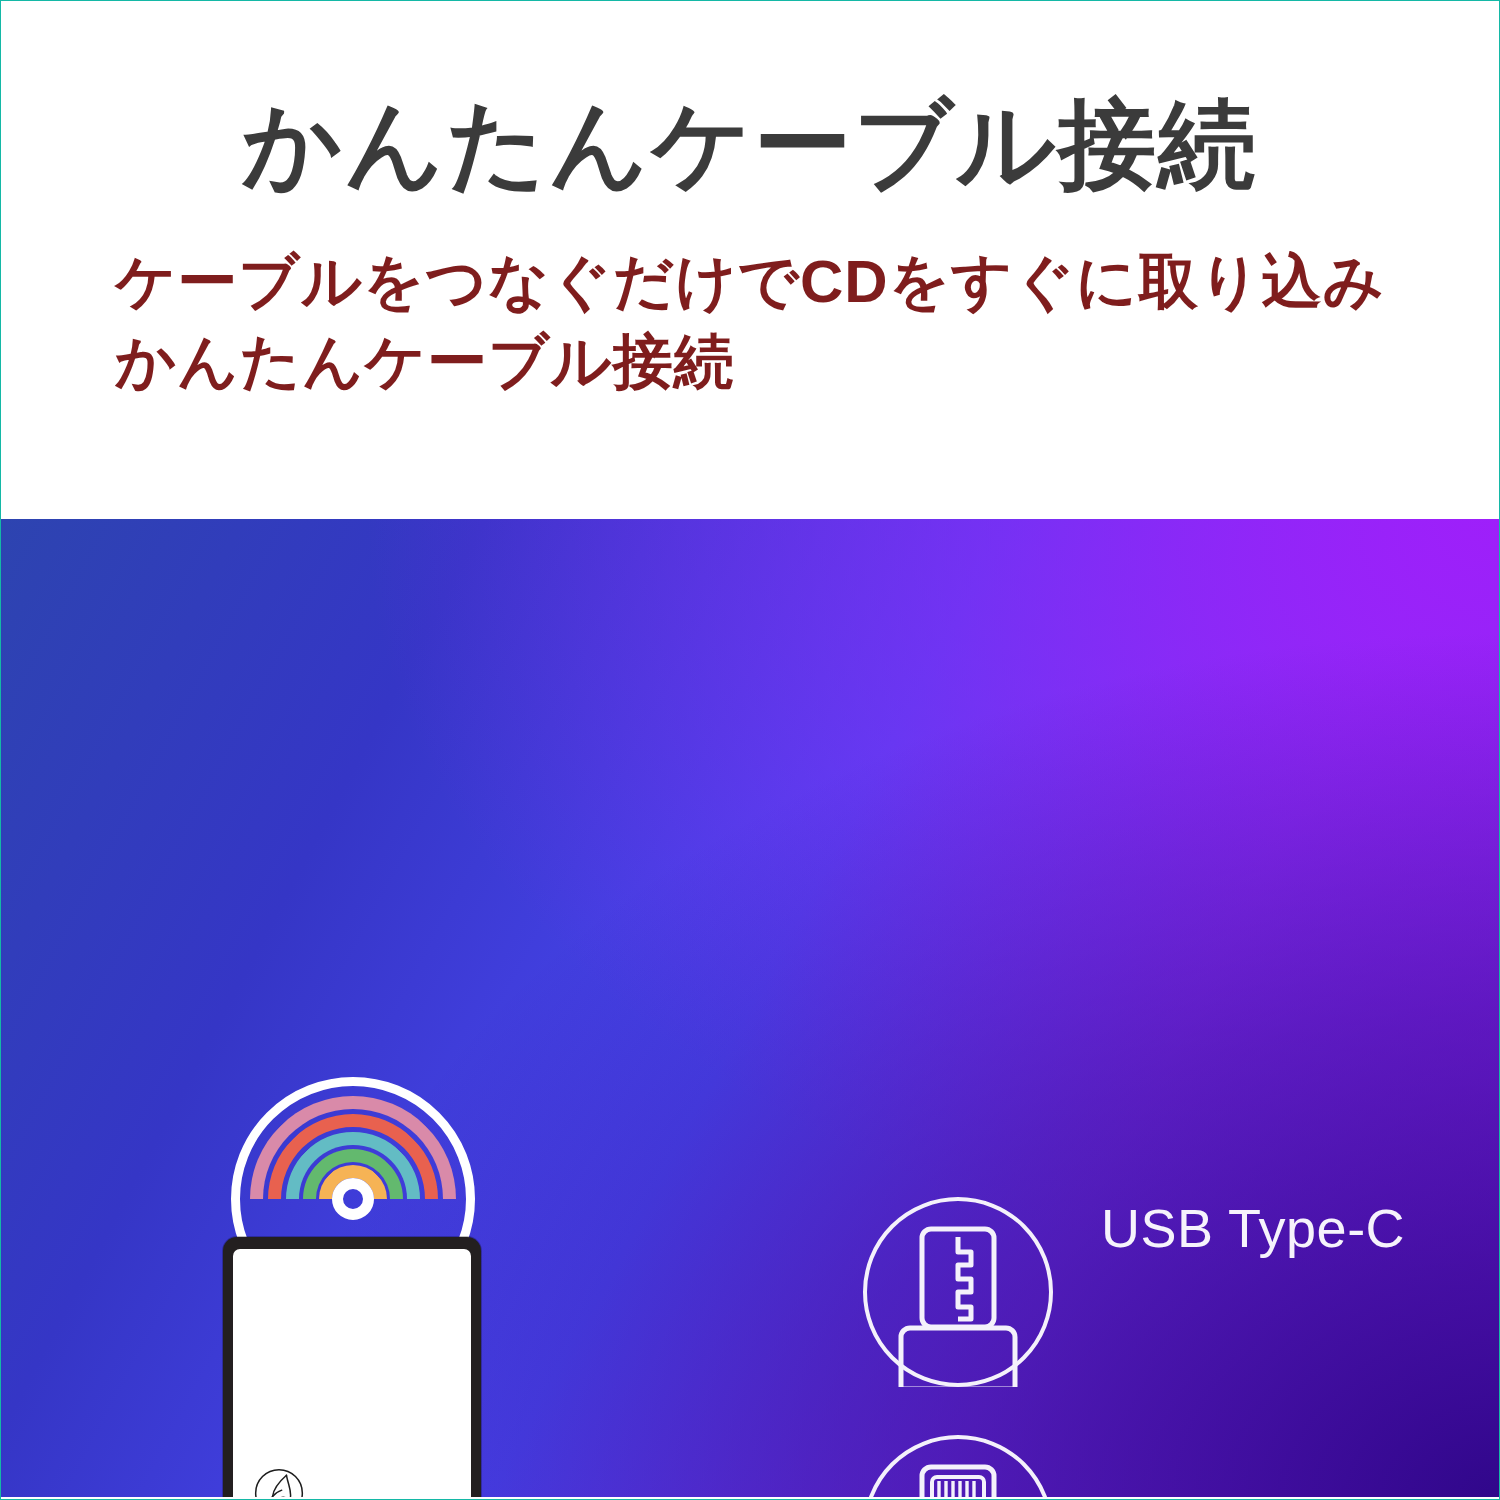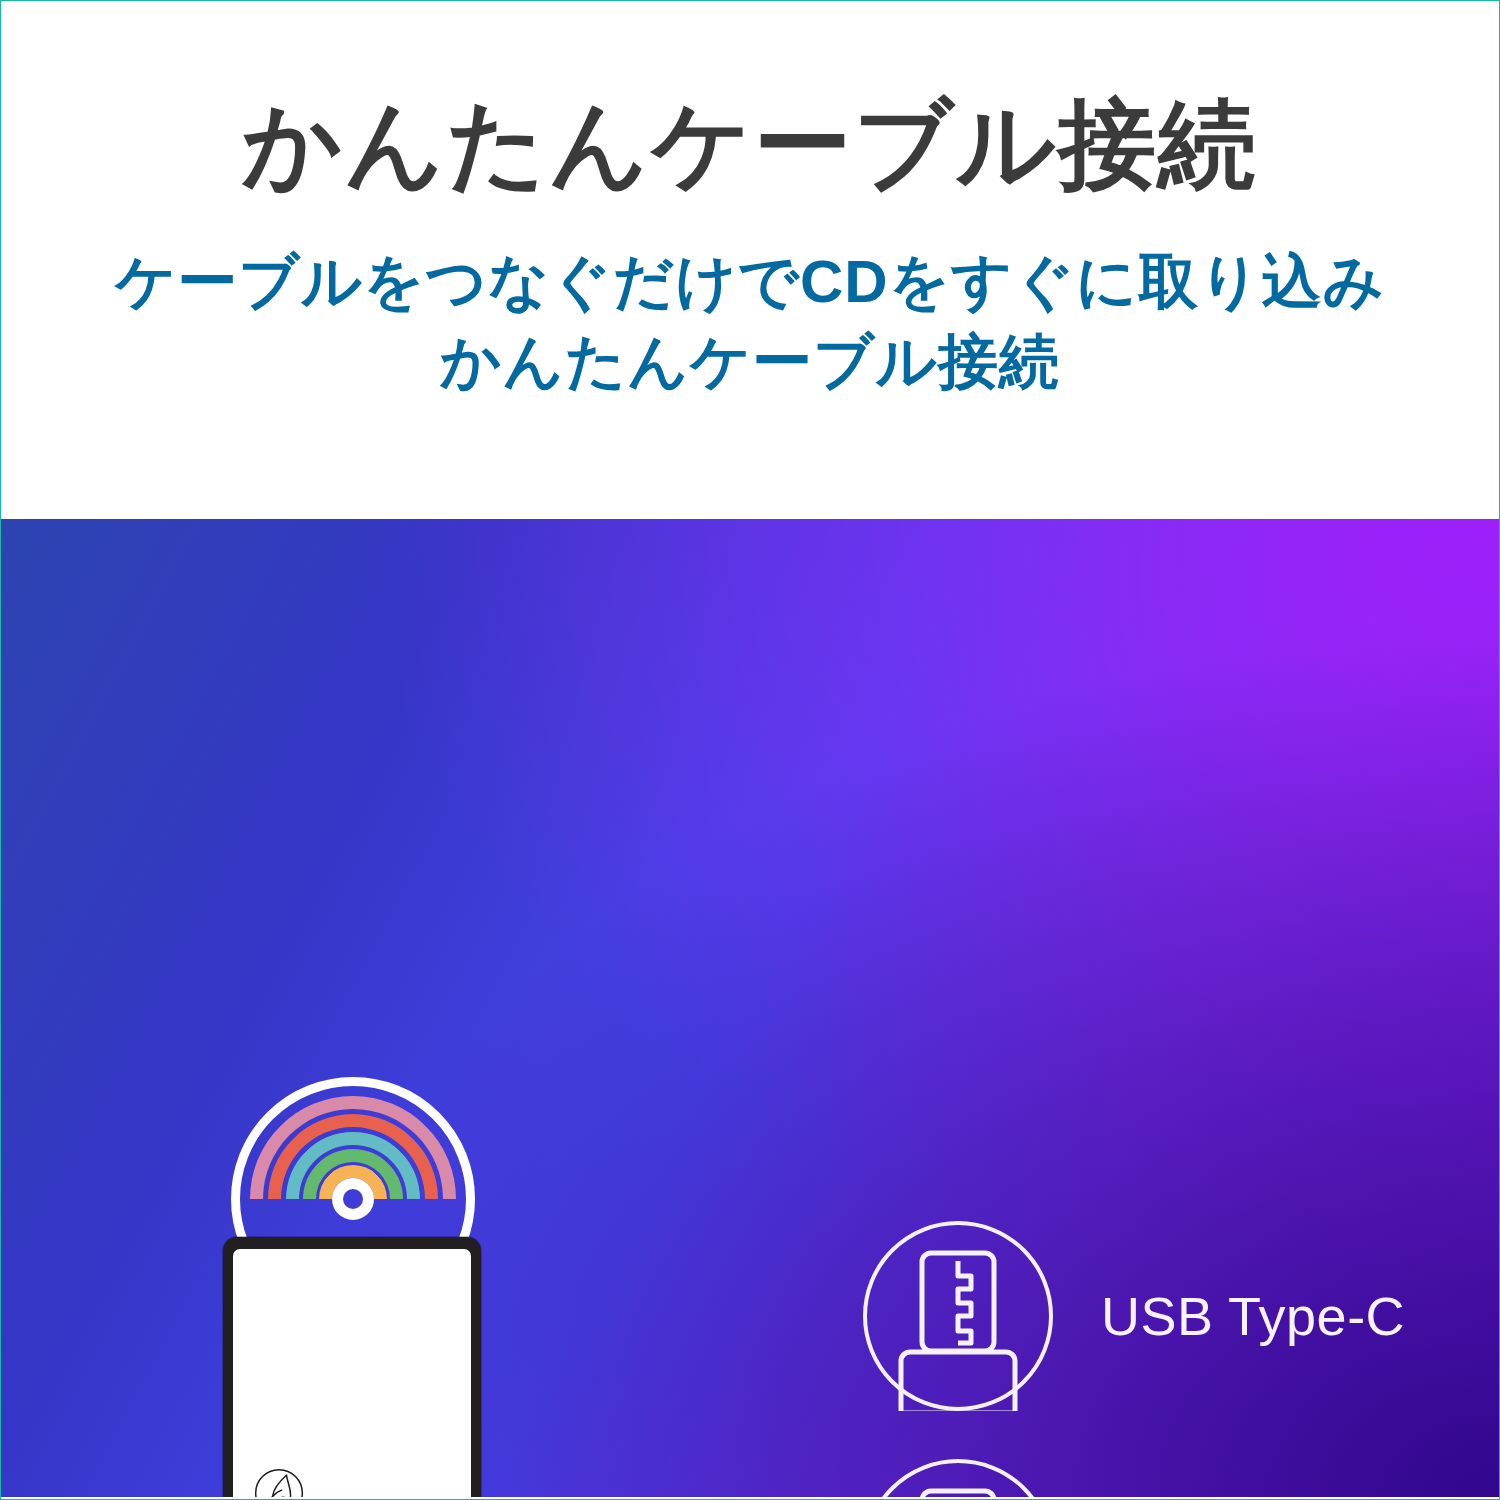--- a/index.html
+++ b/index.html
@@ -27,22 +27,21 @@
     font-weight:700;
     color:#3b3b3b;
     letter-spacing:2px;
     white-space:nowrap;
   }
   .sub{
     margin-top:46px;
     font-size:60px;
     line-height:1.34;
     font-weight:700;
-    color:#0369a1;
-    text-align:center;
+    color:#7f1d1d;
     letter-spacing:1px;
     white-space:nowrap;
   }
 
   
   .panel{
     position:absolute;left:0;top:518px;width:100%;height:978px;
     overflow:hidden;
     background:
       radial-gradient(120% 130% at 100% 100%, rgba(40,5,130,.92) 0%, rgba(40,5,130,.45) 38%, rgba(40,5,130,0) 68%),
@@ -84,21 +83,21 @@
   }
   .drive-logo{
     position:absolute;left:18px;bottom:14px;width:56px;height:56px;
   }
 
   
   .conn-list{
     position:absolute;left:862px;top:678px;width:600px;
   }
   .conn-row{
-    position:relative;height:238px;display:flex;align-items:center;
+    position:relative;height:238px;display:flex;align-items:flex-start;
   }
   .conn-circle{
     position:relative;width:190px;height:190px;flex:0 0 190px;
   }
   .conn-circle>.circ{
     position:absolute;inset:0;border:4px solid #f4f1fb;border-radius:50%;box-sizing:border-box;
   }
   .conn-circle>svg{position:absolute;left:0;top:0;}
   .conn-label{
     margin-left:48px;color:#f6f3fc;font-size:54px;font-weight:400;letter-spacing:.5px;white-space:nowrap;

